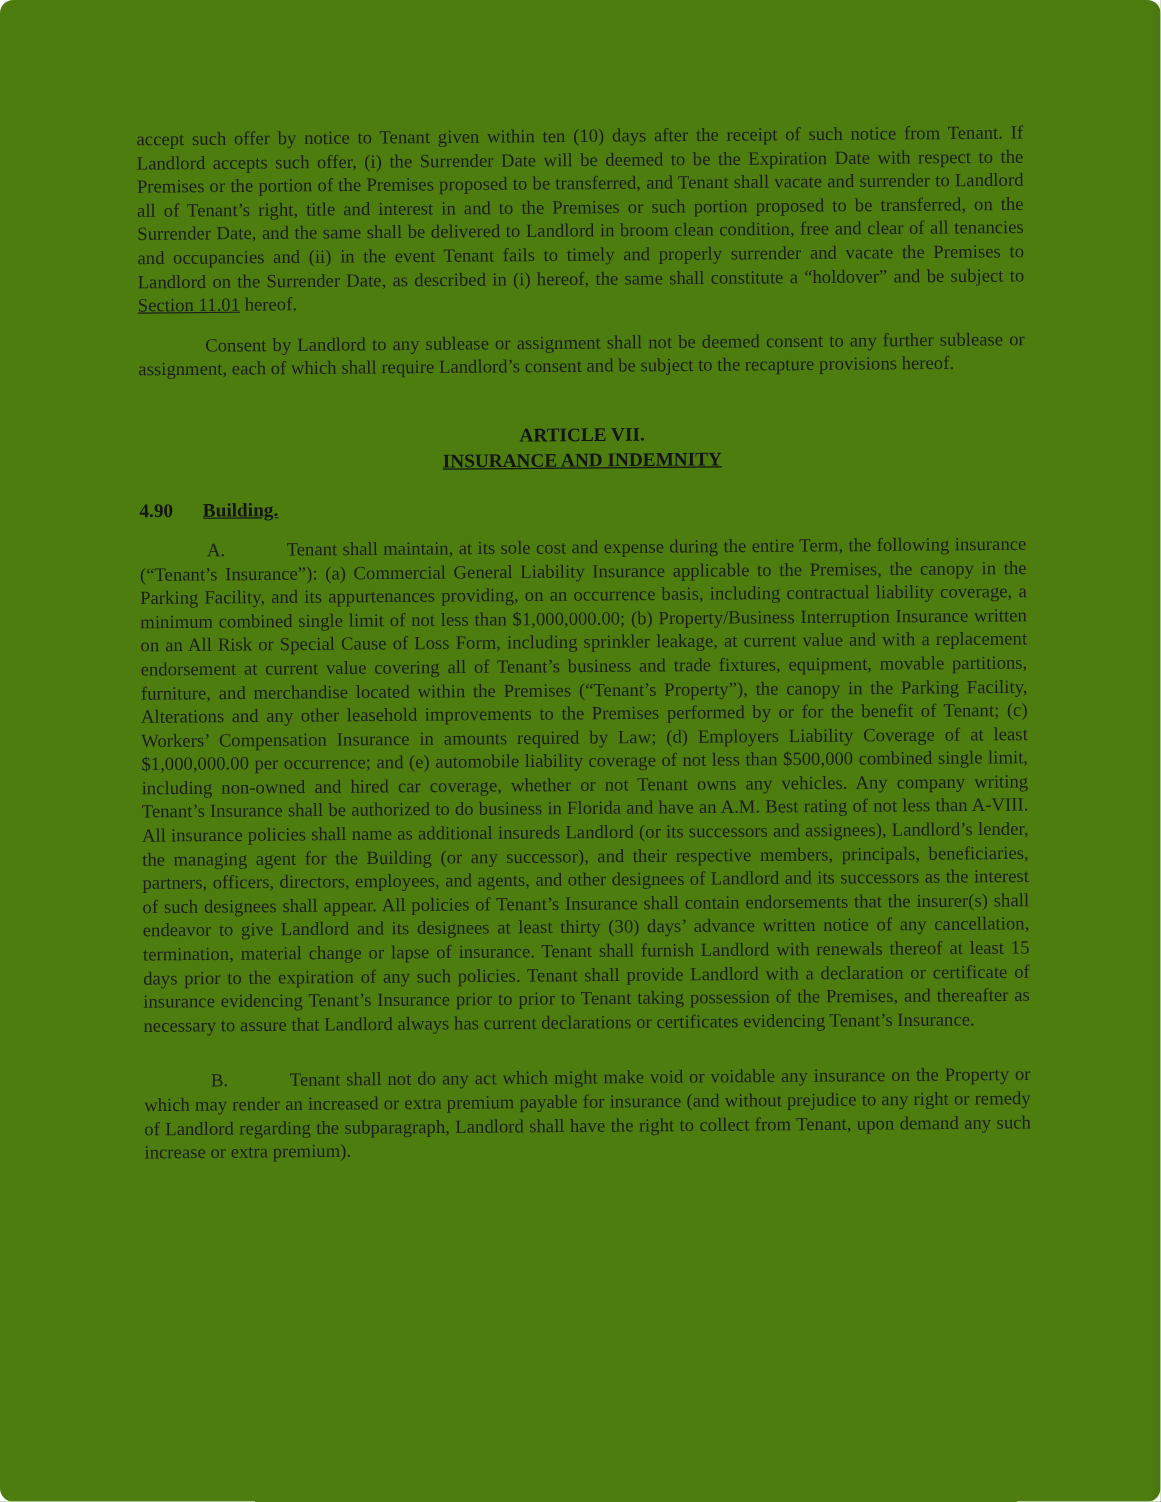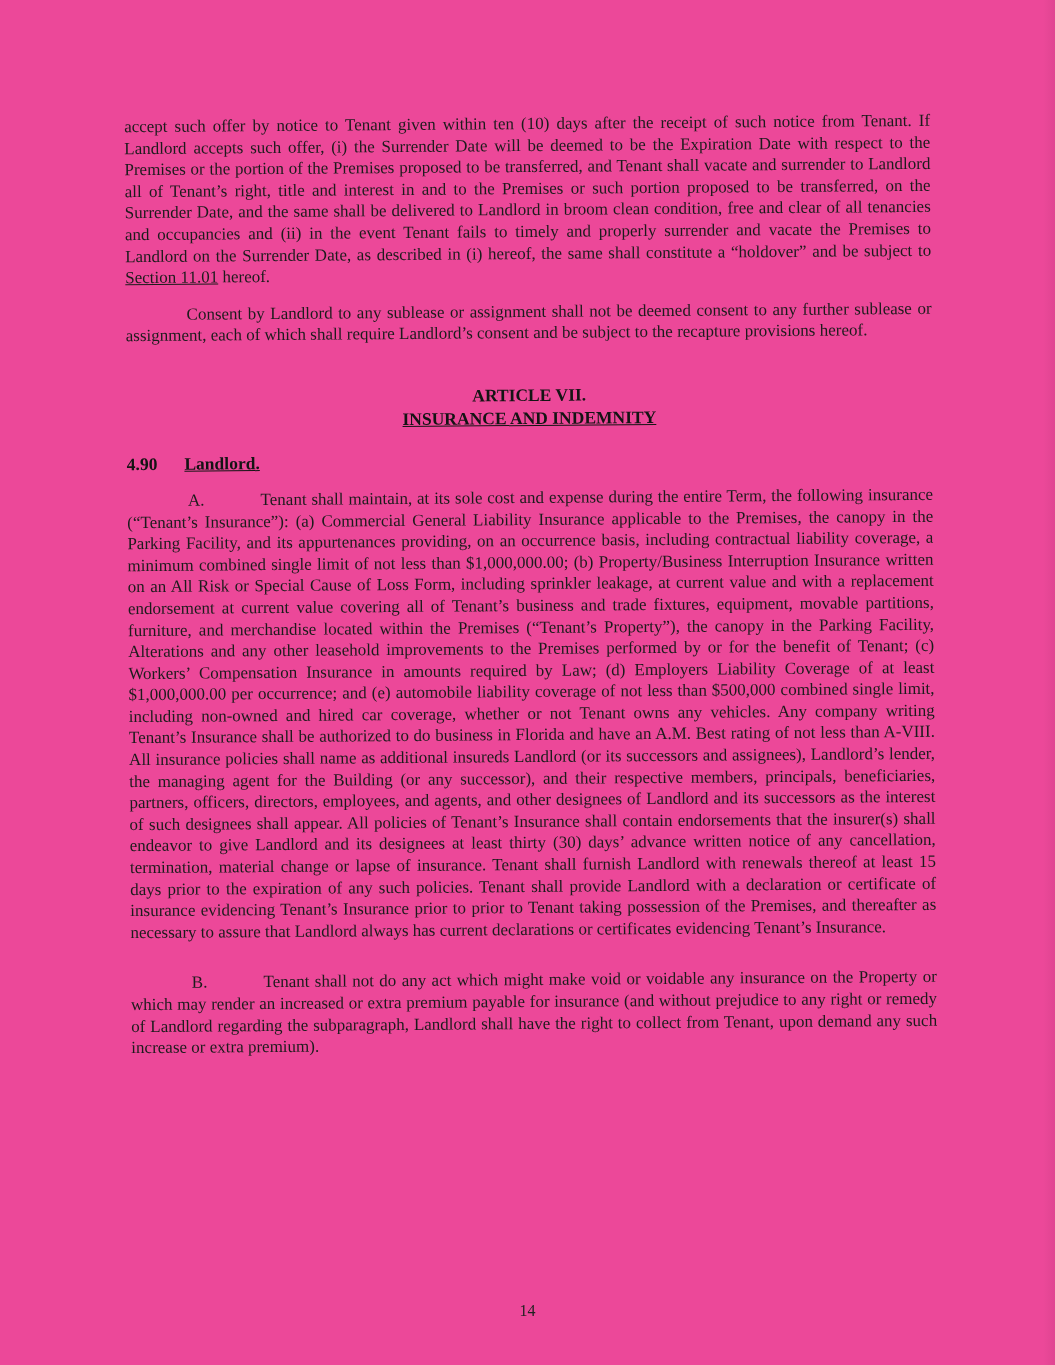--- a/index.html
+++ b/index.html
@@ -4,24 +4,25 @@
 <style>
   html, body {
     margin: 0;
     padding: 0;
     background: #ffffff;
   }
   .page {
     position: relative;
     width: 1055px;
     height: 1365px;
-    background: #ec4899;
+    background: #4d7c0f;
     overflow: hidden;
     font-family: "Liberation Serif", serif;
     color: #1c1c1c;
+    border-radius: 12px;
   }
   
   .edge-shadow {
     position: absolute;
     top: 0; right: 0;
     width: 12px; height: 100%;
     background: linear-gradient(to right, rgba(0,0,0,0) 0%, rgba(0,0,0,0.05) 100%);
     pointer-events: none;
   }
   .content {
@@ -90,25 +91,24 @@
 
     <p class="para" id="paragraph-holdover"><span>accept such offer by notice to Tenant given within ten (10) days after the receipt of such notice from Tenant. If Landlord accepts such offer, (i) the Surrender Date will be deemed to be the Expiration Date with respect to the Premises or the portion of the Premises proposed to be transferred, and Tenant shall vacate and surrender to Landlord all of Tenant’s right, title and interest in and to the Premises or such portion proposed to be transferred, on the Surrender Date, and the same shall be delivered to Landlord in broom clean condition, free and clear of all tenancies and occupancies and (ii) in the event Tenant fails to timely and properly surrender and vacate the Premises to Landlord on the Surrender Date, as described in (i) hereof, the same shall constitute a “holdover” and be subject to </span><span class="u">Section 11.01</span><span> hereof.</span></p>
 
     <p class="para para-indent" id="paragraph-consent"><span>Consent by Landlord to any sublease or assignment shall not be deemed consent to any further sublease or assignment, each of which shall require Landlord’s consent and be subject to the recapture provisions hereof.</span></p>
 
     <div class="article-heading-block">
       <div>ARTICLE VII.</div>
       <div class="u">INSURANCE AND INDEMNITY</div>
     </div>
 
-    <div class="section-heading-line"><span>4.90</span><span class="section-gap"></span><span class="u">Landlord.</span></div>
+    <div class="section-heading-line"><span>4.90</span><span class="section-gap"></span><span class="u">Building.</span></div>
 
     <p class="para clause" id="clause-a-paragraph"><span>A.</span><span class="clause-tab"></span><span>Tenant shall maintain, at its sole cost and expense during the entire Term, the following insurance (“Tenant’s Insurance”):  (a) Commercial General Liability Insurance applicable to the Premises, the canopy in the Parking Facility, and its appurtenances providing, on an occurrence basis, including contractual liability coverage, a minimum combined single limit of not less than $1,000,000.00; (b) Property/Business Interruption Insurance written on an All Risk or Special Cause of Loss Form, including sprinkler leakage, at current value and with a replacement endorsement at current value covering all of Tenant’s business and trade fixtures, equipment, movable partitions, furniture, and merchandise located within the Premises (“Tenant’s Property”), the canopy in the Parking Facility, Alterations and any other leasehold improvements to the Premises performed by or for the benefit of Tenant; (c) Workers’ Compensation Insurance in amounts required by Law; (d) Employers Liability Coverage of at least $1,000,000.00 per occurrence; and (e) automobile liability coverage of not less than $500,000 combined single limit, including non-owned and hired car coverage, whether or not Tenant owns any vehicles.  Any company writing Tenant’s Insurance shall be authorized to do business in Florida and have an A.M. Best rating of not less than A-VIII.  All insurance policies shall name as additional insureds Landlord (or its successors and assignees), Landlord’s lender, the managing agent for the Building (or any successor), and their respective members, principals, beneficiaries, partners, officers, directors, employees, and agents, and other designees of Landlord and its successors as the interest of such designees shall appear.  All policies of Tenant’s Insurance shall contain endorsements that the insurer(s) shall endeavor to give Landlord and its designees at least thirty (30) days’ advance written notice of any cancellation, termination, material change or lapse of insurance.  Tenant shall furnish Landlord with renewals thereof at least 15 days prior to the expiration of any such policies.  Tenant shall provide Landlord with a declaration or certificate of insurance evidencing Tenant’s Insurance prior to prior to Tenant taking possession of the Premises, and thereafter as necessary to assure that Landlord always has current declarations or certificates evidencing Tenant’s Insurance.</span></p>
 
     <p class="para clause" id="clause-b-paragraph"><span>B.</span><span class="clause-tab"></span><span>Tenant shall not do any act which might make void or voidable any insurance on the Property or which may render an increased or extra premium payable for insurance (and without prejudice to any right or remedy of Landlord regarding the subparagraph, Landlord shall have the right to collect from Tenant, upon demand any such increase or extra premium).</span></p>
 
   </div>
 
-  <div class="page-number">14</div>
 
   <div class="edge-shadow"></div>
 
 </div>
 
 </body></html>

